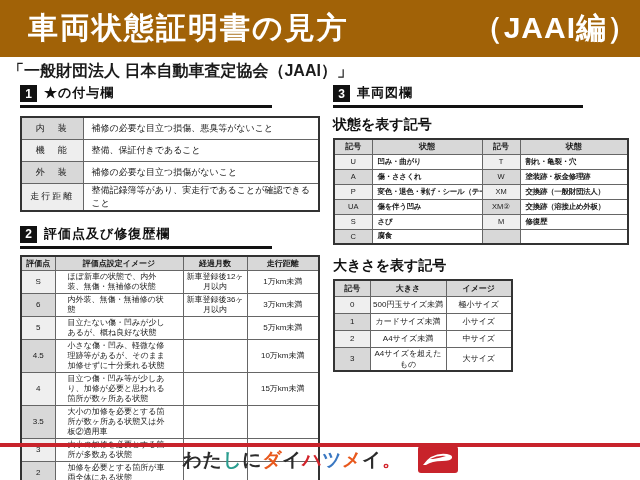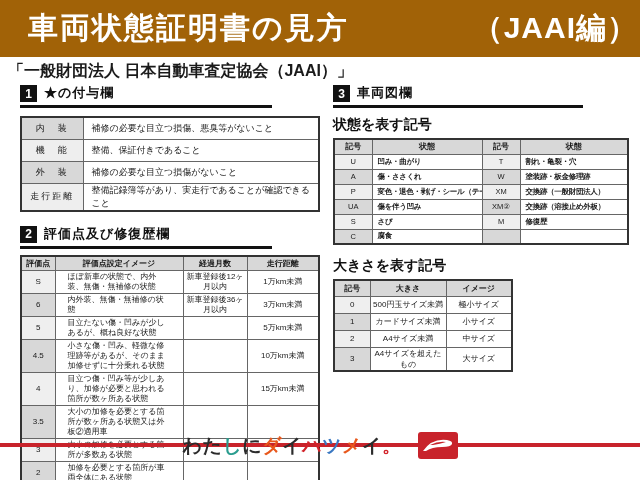--- a/index.html
+++ b/index.html
@@ -59,21 +59,21 @@
   .t3 tbody tr:nth-child(even) .sym { background:#d8d8d8; }
   .t3 td.st { padding-left:5px; letter-spacing:-0.3px;font-weight:bold; }
   .t4 { width:180px; }
   .t4 th { background:#d8d8d8; font-size:8px; height:16px; font-weight:bold; text-align:center; }
   .t4 td { font-size:8px; height:17px; text-align:center; }
   .t4 tbody tr:nth-child(odd) .sym { background:#efefef; }
   .t4 tbody tr:nth-child(even) .sym { background:#d8d8d8; }
 
   
   .redline { position:absolute; top:443px; left:0; width:640px; height:4px; background:#c8232b; }
-  .footer { position:absolute; top:432px; left:0; width:640px; display:flex; align-items:center; justify-content:center; gap:16px; }
+  .footer { position:absolute; top:446px; left:0; width:640px; display:flex; align-items:center; justify-content:center; gap:16px; }
   .slogan { font-size:19px; font-weight:bold; letter-spacing:0.5px; }
   .brandwrap { display:flex; align-items:center; gap:7px; }
   .brand { font-size:20px; font-weight:bold; color:#c8232b; letter-spacing:0.5px; }
 </style>
 </head>
 <body>
 
 <div class="page">
 
   <div class="hdr">

